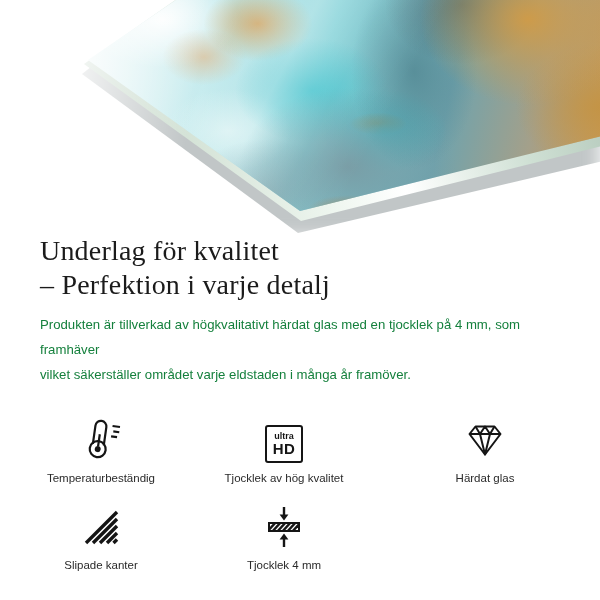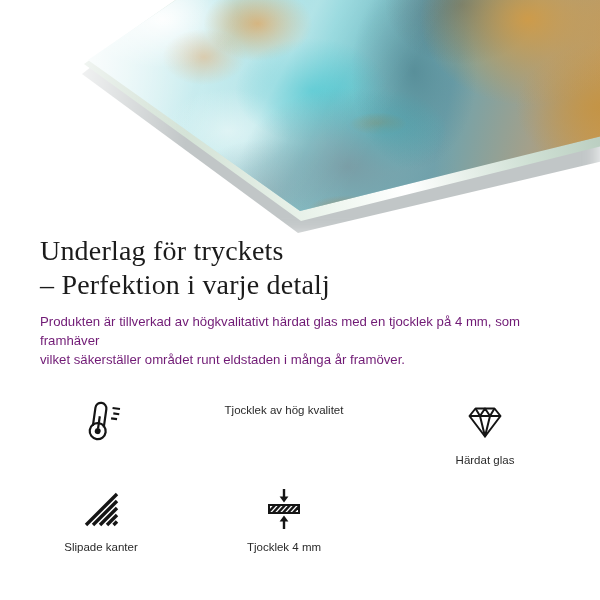--- a/index.html
+++ b/index.html
@@ -65,21 +65,21 @@
     background: linear-gradient(to bottom, rgba(255,255,255,0), #fff 50%, rgba(255,255,255,0)); }
 
   
   .content { padding:0 40px; }
   h1 {
     font-family:"Liberation Serif","DejaVu Serif", serif;
     font-weight:400; font-size:28px; line-height:34px; color:#1b1b1b;
     margin-top:-4px; letter-spacing:.2px;
   }
   h1 span { display:block; }
-  .desc { margin-top:10px; font-size:13.2px; line-height:19px; color:#701a75; }
+  .desc { margin-top:10px; font-size:13.2px; line-height:25px; color:#15803d; }
 
   
   .features { margin:26px 0 0 -26px; display:grid;
     grid-template-columns:174px 192px 210px; row-gap:14px; }
   .feat { display:flex; flex-direction:column; align-items:center; }
   .fico { height:50px; display:flex; align-items:flex-end; justify-content:center; }
   .fico svg { display:block; }
   .flabel { margin-top:8px; font-size:11.5px; line-height:15px; color:#2a2a2a; text-align:center; }
 
   .hd-box { width:38px; height:38px; border:2.5px solid #151515; border-radius:3px;
@@ -98,48 +98,55 @@
     <div class="glass-top"></div>
     <div class="glass-sheen"></div>
     <div class="photo-fade"></div>
     <div class="sparkle">
         <span class="diag"></span>
       </div>
   </div>
 
   <div class="content">
     <h1>
-      <span>Underlag för tryckets</span>
+      <span>Underlag för kvalitet</span>
       <span>– Perfektion i varje detalj</span>
     </h1>
 
     <div class="desc">
       <div>Produkten är tillverkad av högkvalitativt härdat glas med en tjocklek på 4 mm, som framhäver</div>
-      <div>vilket säkerställer området runt eldstaden i många år framöver.</div>
+      <div>vilket säkerställer området varje eldstaden i många år framöver.</div>
     </div>
 
     <div class="features">
 
       <div class="feat">
         <div class="fico">
           <svg width="46" height="46" viewBox="0 0 46 46" fill="none" stroke="#151515" stroke-width="2.2">
             <g transform="rotate(8 23 23)">
               <circle cx="21" cy="32.5" r="8"></circle>
               <path d="M15.5 28 V9.5 a5.5 5.5 0 0 1 11 0 V28"></path>
               <line x1="21" y1="17.5" x2="21" y2="30"></line>
               <circle cx="21" cy="32.5" r="3" fill="#151515" stroke="none"></circle>
               <line x1="32.5" y1="7.5" x2="40" y2="7.5"></line>
               <line x1="34" y1="12.8" x2="40" y2="12.8"></line>
               <line x1="32.5" y1="18" x2="38.5" y2="18"></line>
             </g>
           </svg>
         </div>
-      </div>
-
-      <div class="feat">
+        <div class="flabel">Temperaturbeständig</div>
+      </div>
+
+      <div class="feat">
+        <div class="fico">
+          <div class="hd-box">
+            <span class="hd-top">ultra</span>
+            <span class="hd-bottom">HD</span>
+          </div>
+        </div>
         <div class="flabel">Tjocklek av hög kvalitet</div>
       </div>
 
 
       <div class="feat">
         <div class="fico">
           <svg width="46" height="46" viewBox="0 0 46 46" fill="none" stroke="#151515" stroke-width="2" stroke-linejoin="round">
             <path d="M13.5 9.5 H32.5 L38.5 17 L23 37.5 L7.5 17 Z"></path>
             <path d="M7.5 17 H38.5"></path>
             <path d="M13.5 9.5 L18 17 L23 9.5 L28 17 L32.5 9.5"></path>

